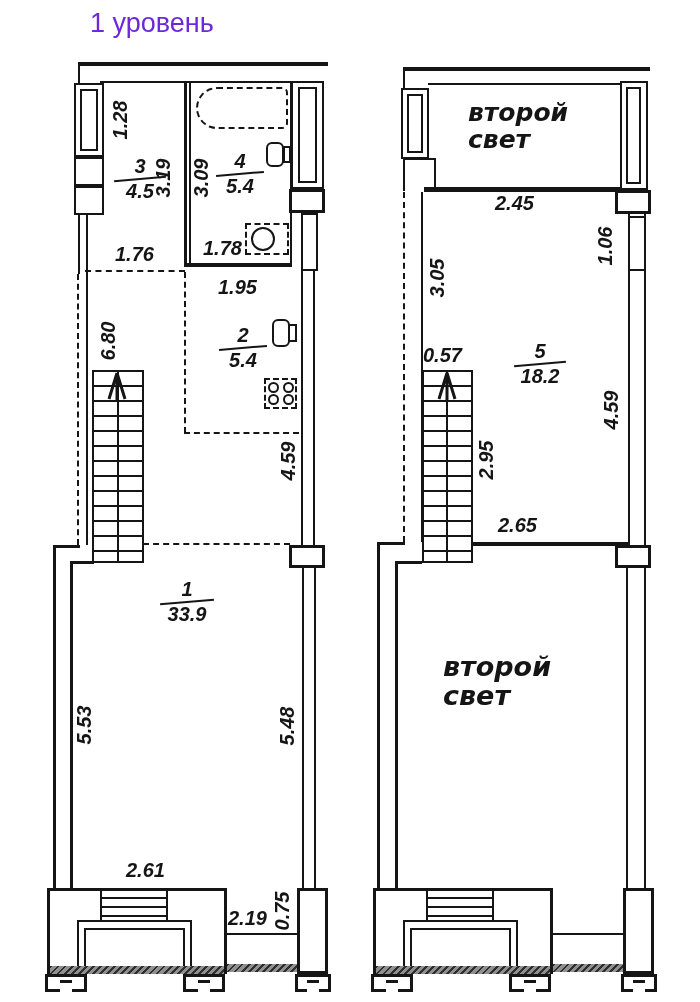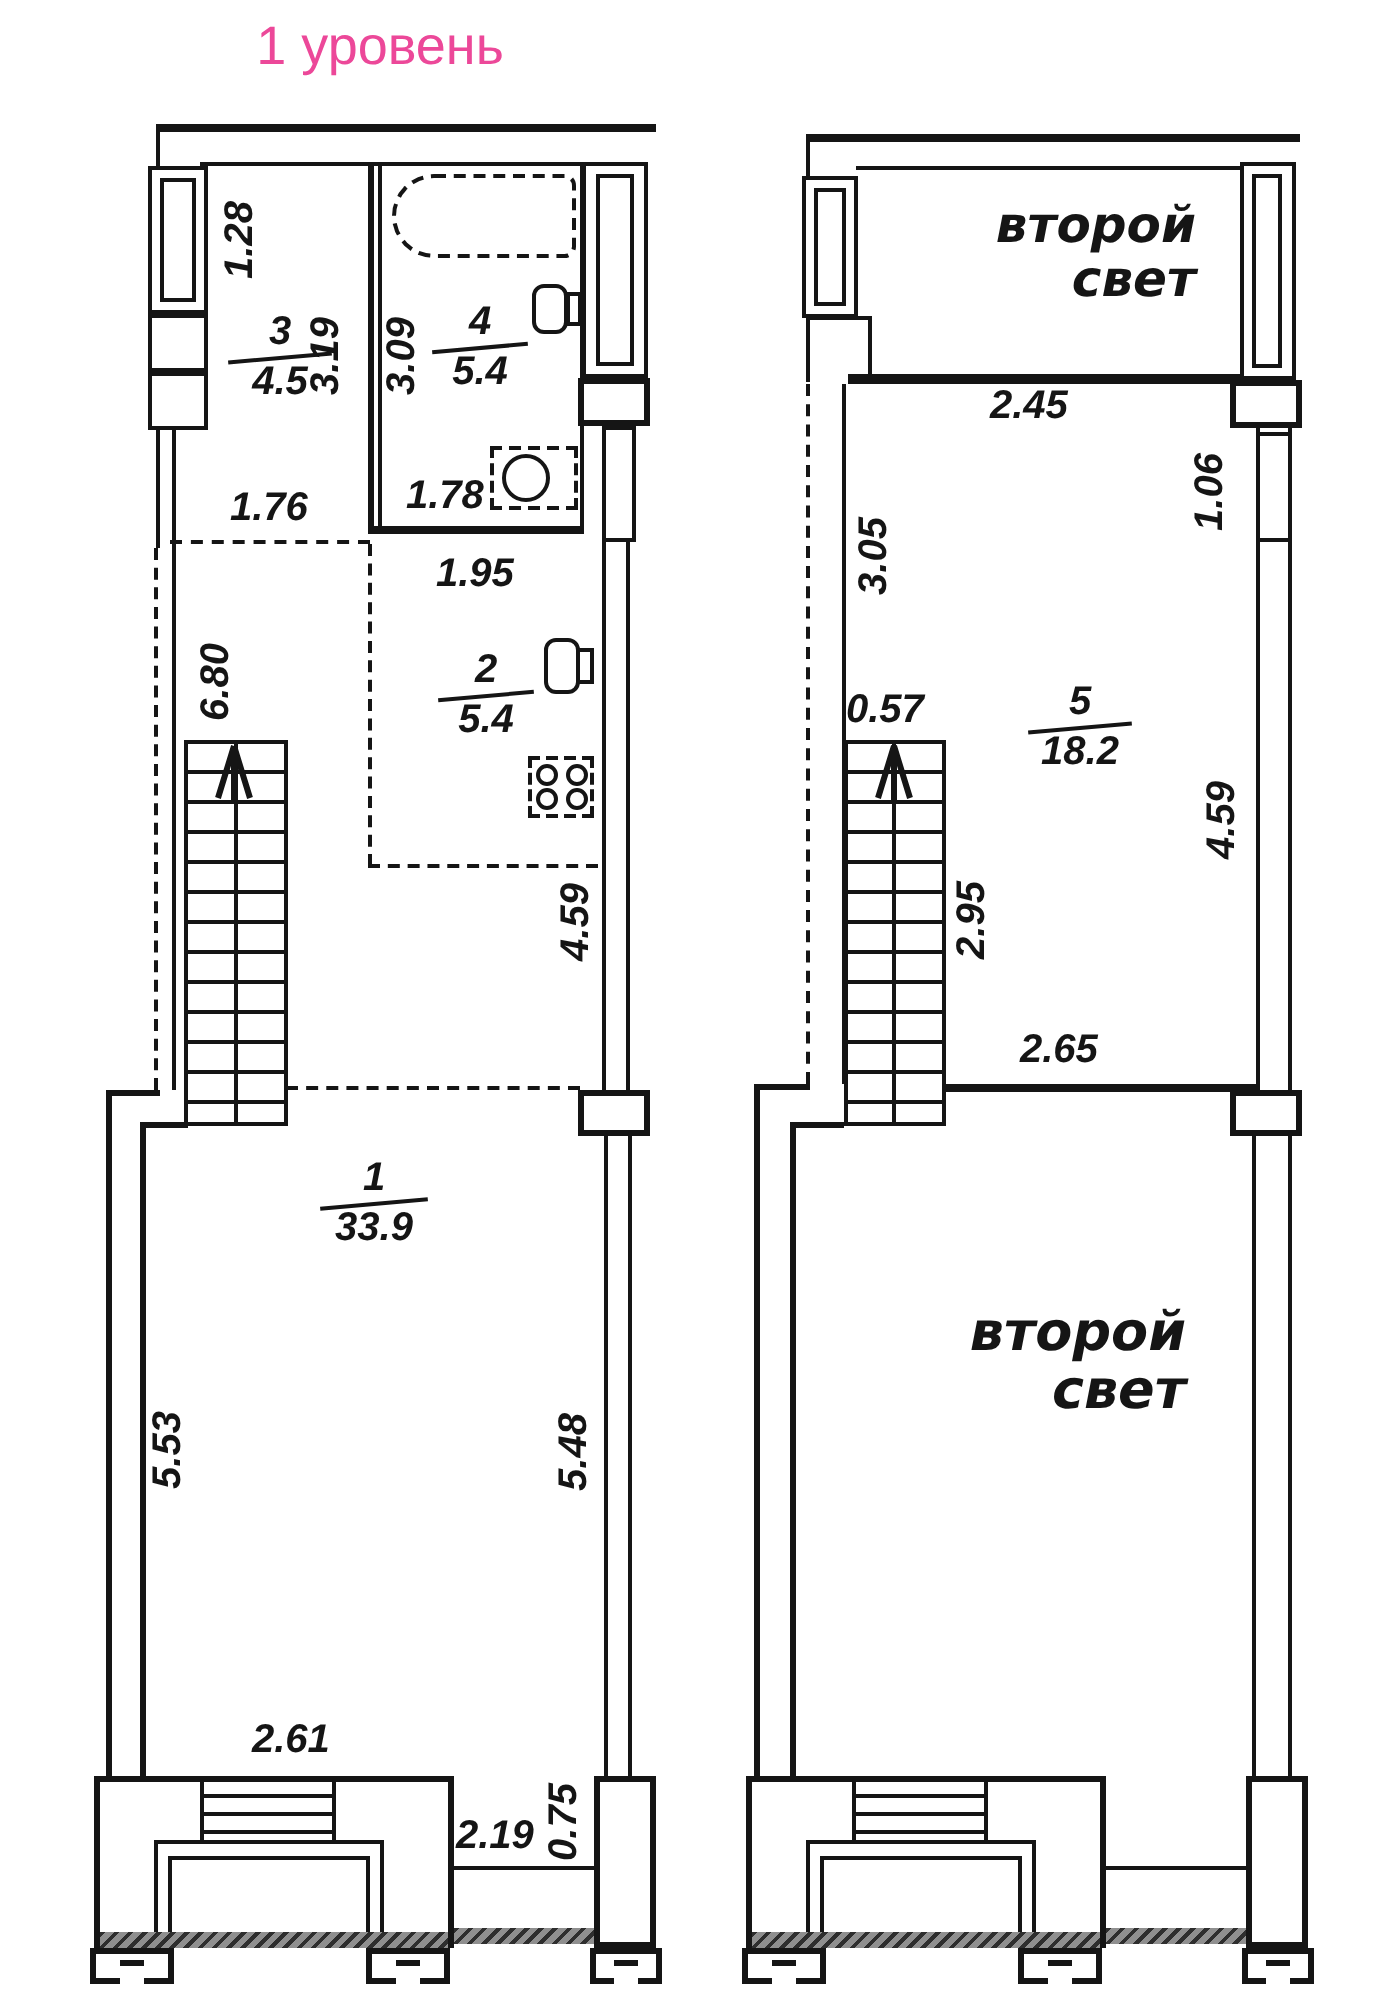--- a/index.html
+++ b/index.html
@@ -10,22 +10,22 @@
   .vl{position:absolute;background:#151515}
   .box{position:absolute;border:2px solid #151515;background:#fff}
   .box3{position:absolute;border:3px solid #151515;background:#fff}
   .dh{position:absolute;border-top:2px dashed #151515}
   .dv{position:absolute;border-left:2px dashed #151515}
   .dim{position:absolute;font:italic 700 20px "Liberation Sans",sans-serif;white-space:nowrap}
   .dimv{width:60px;height:22px;display:flex;align-items:center;justify-content:center;
         transform:rotate(-90deg)}
   .rlabel{position:absolute;text-align:center;font:italic 700 20px "Liberation Sans",sans-serif;line-height:1.05}
   .rlabel .ln{height:2px;background:#151515;transform:rotate(-5deg);margin:1px 2px}
-  .title{position:absolute;font:400 27px "Liberation Sans",sans-serif;text-align:center;color:#ec4899}
-  .svet{position:absolute;font:italic 800 25px "DejaVu Sans",sans-serif;text-align:right;line-height:1.08}
+  .title{position:absolute;font:400 27px "Liberation Sans",sans-serif;color:#6d28d9}
+  .svet{position:absolute;font:italic 800 25px "DejaVu Sans",sans-serif;text-align:left;line-height:1.08}
   .stair{position:absolute;border:2px solid #151515;
          background:repeating-linear-gradient(to bottom,#fff 0 13px,#151515 13px 15px)}
   .hatch{position:absolute;background:repeating-linear-gradient(135deg,#2e2e2e 0 2px,#8f8f8f 2px 5px)}
   .foot{position:absolute;border:3px solid #151515;background:#fff}
   .foot::after{content:"";position:absolute;left:50%;transform:translateX(-50%);bottom:-3px;
                width:12px;height:9px;background:#fff;border-top:3px solid #151515}
   .tub{position:absolute;border:2px dashed #151515;border-radius:22px 6px 6px 22px;background:#fff}
   .bowl{position:absolute;border:2px solid #151515;border-radius:50%;background:#fff}
   .dbox{position:absolute;border:2px dashed #151515;background:#fff}
   .sbody{position:absolute;border:2px solid #151515;border-radius:6px;background:#fff}
@@ -203,21 +203,21 @@
 
   <div class="svet" style="left:468px;top:99px;width:130px">второй свет</div>
   <div class="svet" style="left:443px;top:652px;width:150px;font-size:27px">второй свет</div>
 
   <div class="dim" style="left:495px;top:192px">2.45</div>
   <div class="dim dimv" style="left:575px;top:235px">1.06</div>
   <div class="dim dimv" style="left:407px;top:267px">3.05</div>
   <div class="dim" style="left:423px;top:344px">0.57</div>
   <div class="dim dimv" style="left:456px;top:449px">2.95</div>
   <div class="dim dimv" style="left:581px;top:399px">4.59</div>
-  <div class="dim" style="left:510px;top:514px">2.65</div>
+  <div class="dim" style="left:498px;top:514px">2.65</div>
 
   <div class="rlabel" style="left:512px;top:341px;width:56px">
     <div>5</div>
     <div class="ln"></div>
     <div>18.2</div>
   </div>
 
 </div>
 
 </body></html>

